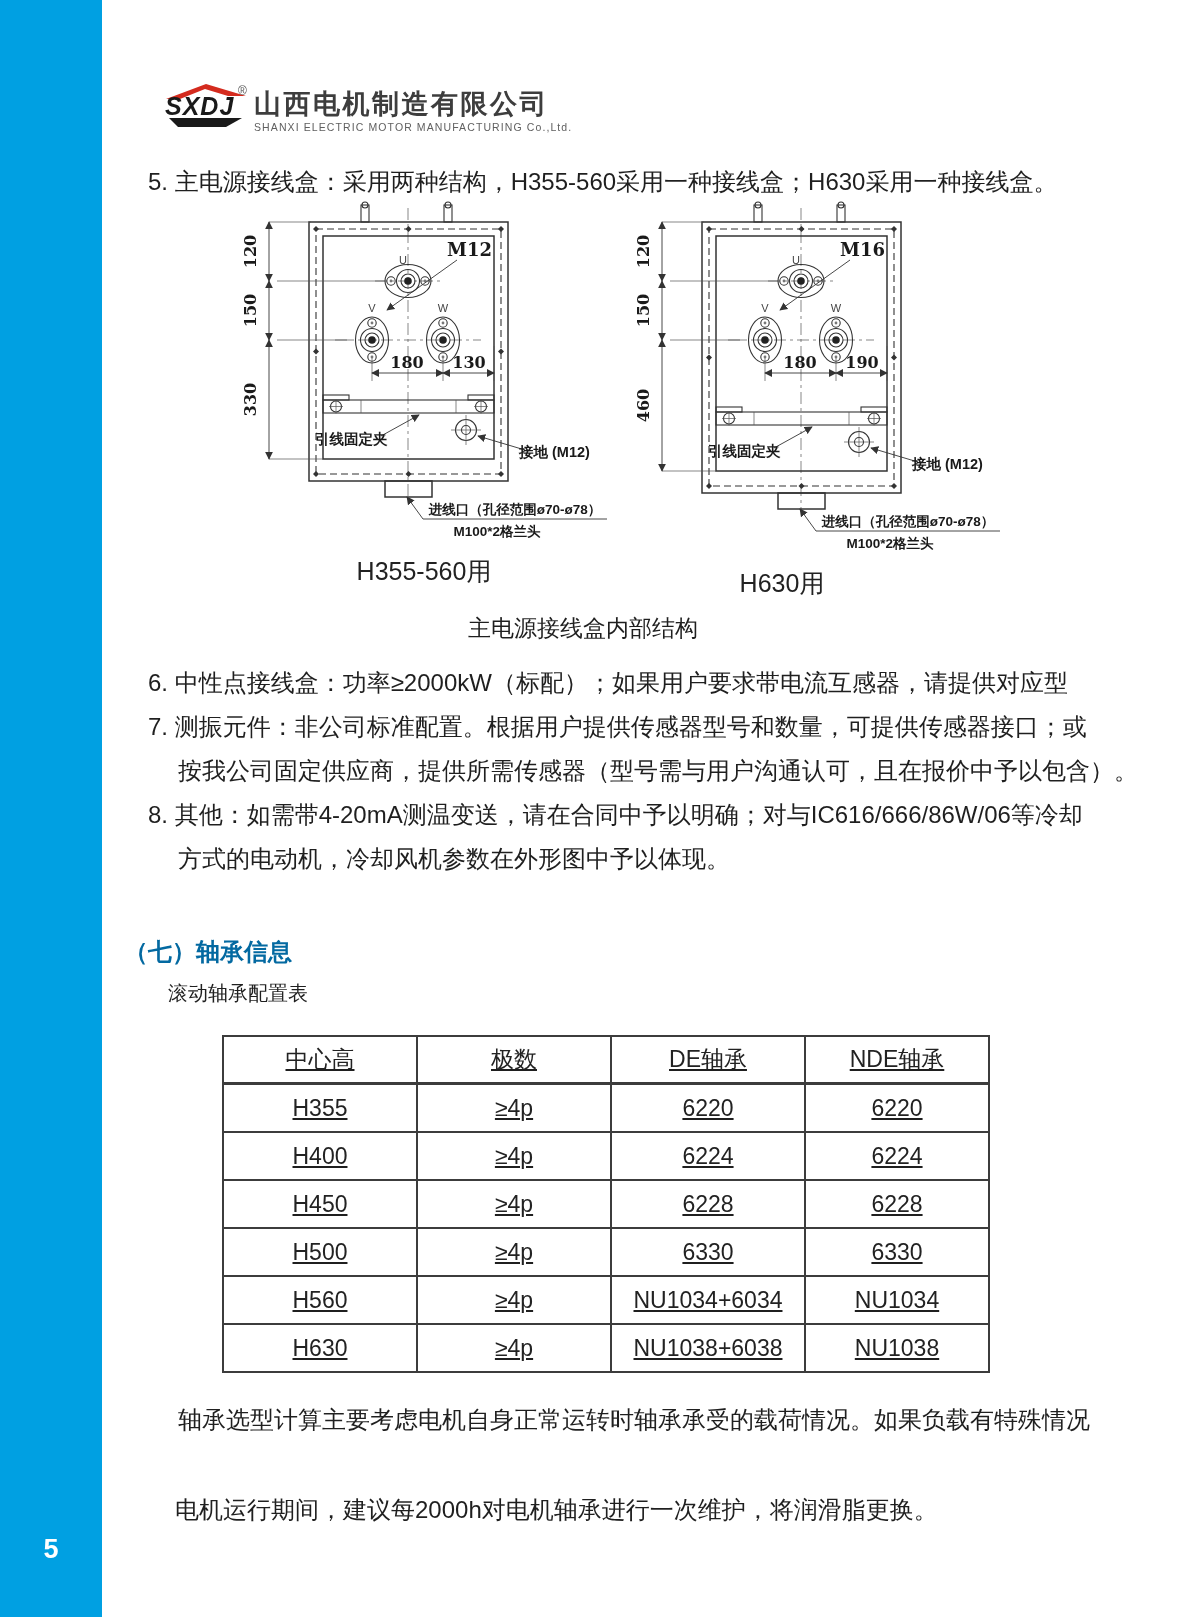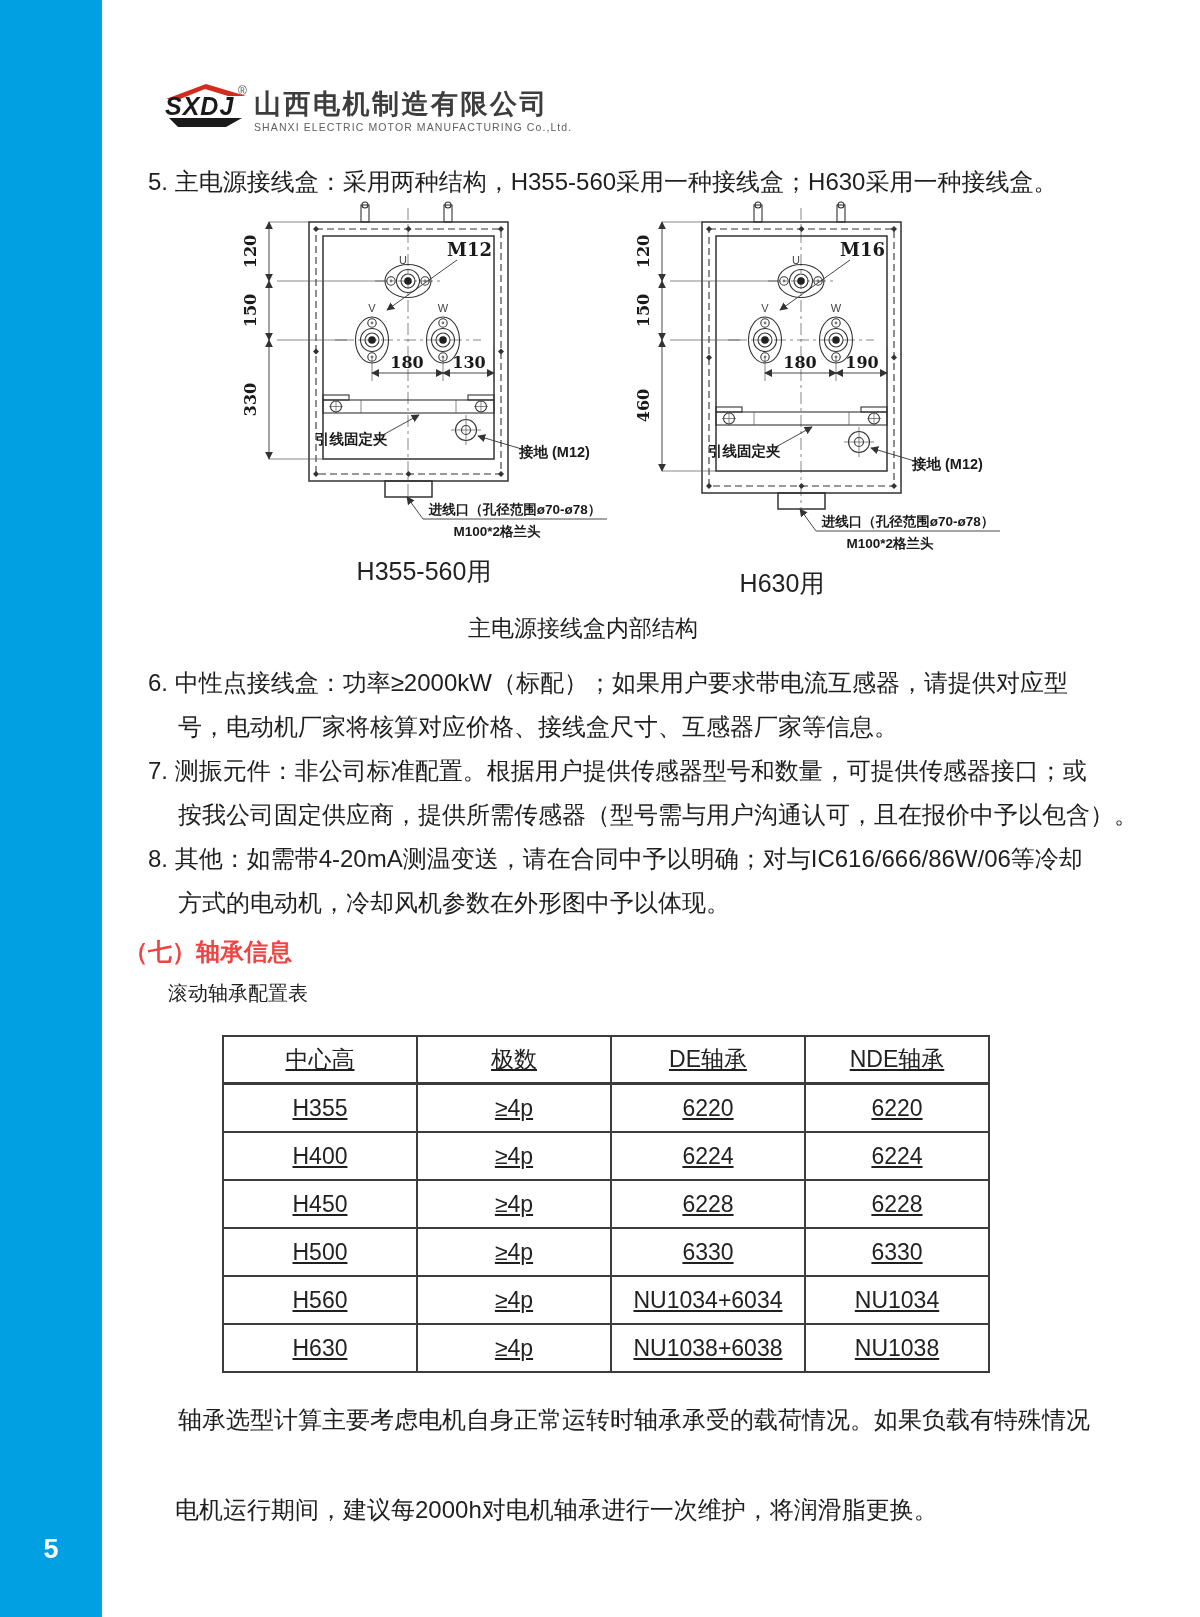--- a/index.html
+++ b/index.html
@@ -10,21 +10,21 @@
   .sidebar{left:0;top:0;width:102px;height:1617px;}
   .pagenum{left:0;top:1534px;width:102px;text-align:center;color:#fff;
            font-size:27px;font-weight:bold;}
   
   .logo-cn{font-size:27px;font-weight:600;color:#3d3d3d;letter-spacing:2.5px;line-height:28px;}
   .logo-en{font-size:10.5px;color:#606060;letter-spacing:1.1px;margin-top:3px;white-space:nowrap;}
   .regmark{font-size:12px;color:#555;}
   
   .bodyline{font-size:24px;line-height:44px;white-space:nowrap;}
   .items .cont{padding-left:30px;}
-  .heading7{font-size:24px;font-weight:bold;color:#ef4444;}
+  .heading7{font-size:24px;font-weight:bold;color:#0369a1;}
   .subhead{font-size:20px;}
   .diagcap{font-size:23px;text-align:left;width:300px;}
   .note{font-size:24px;white-space:nowrap;}
   
   table.btable{border-collapse:collapse;table-layout:fixed;background:#fff;text-decoration:underline;}
   table.btable th,table.btable td{border:2px solid #3c3c3c;text-align:center;
       font-size:23px;font-weight:normal;color:#222;padding:0;}
   table.btable th{height:45px;border-bottom-width:3px;}
   table.btable td{height:46px;}
   
@@ -285,21 +285,20 @@
     <text x="280" y="328" class="smt" text-anchor="middle">进线口（孔径范围ø70-ø78）</text>
     <text x="262" y="350" class="smt" text-anchor="middle">M100*2格兰头</text>
 
     <text x="154" y="394" class="cap" text-anchor="middle">H630用</text>
   </svg></div>
 
   <div class="abs diagcap" style="left:468px;top:613px;">主电源接线盒内部结构</div>
 
   <div class="abs items" style="left:148px;top:661px;">
     <div class="bodyline">6. 中性点接线盒：功率≥2000kW（标配）；如果用户要求带电流互感器，请提供对应型</div>
-    <div class="bodyline cont">号，电动机厂家将核算对应价格、接线盒尺寸、互感器厂家等信息。</div>
     <div class="bodyline">7. 测振元件：非公司标准配置。根据用户提供传感器型号和数量，可提供传感器接口；或</div>
     <div class="bodyline cont">按我公司固定供应商，提供所需传感器（型号需与用户沟通认可，且在报价中予以包含）。</div>
     <div class="bodyline">8. 其他：如需带4-20mA测温变送，请在合同中予以明确；对与IC616/666/86W/06等冷却</div>
     <div class="bodyline cont">方式的电动机，冷却风机参数在外形图中予以体现。</div>
   </div>
 
   <div class="abs heading7" style="left:124px;top:936px;">（七）轴承信息</div>
   <div class="abs subhead" style="left:168px;top:980px;">滚动轴承配置表</div>
 
   <table class="abs btable" id="bearing-table" style="left:222px;top:1035px;width:766px;">

